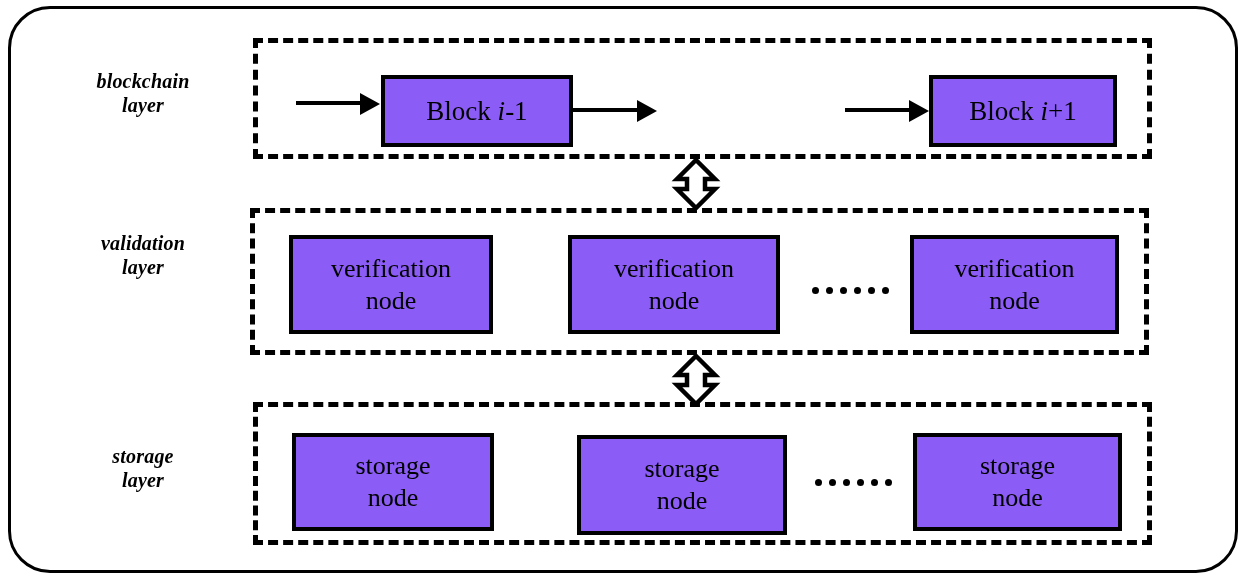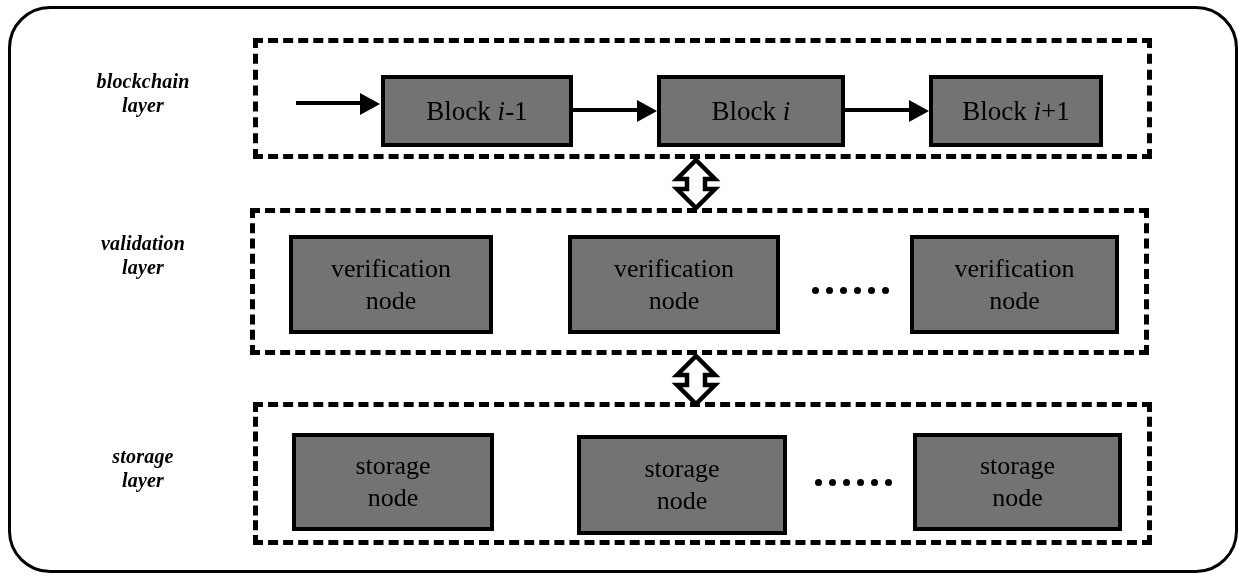--- a/index.html
+++ b/index.html
@@ -52,21 +52,21 @@
     letter-spacing: 0.2px;
     white-space: pre-line;
     font-family: "Liberation Serif", "DejaVu Serif", serif;
   }
 
   
   .node-box {
     position: absolute;
     box-sizing: border-box;
     border: 4.5px solid #000000;
-    background: #737373;
+    background: #8b5cf6;
     display: flex;
     align-items: center;
     justify-content: center;
     text-align: center;
     font-size: 26px;
     line-height: 1.22;
     color: #000000;
     white-space: pre-line;
     font-family: "Liberation Serif", "DejaVu Serif", serif;
   }
@@ -140,30 +140,27 @@
 
     <div class="node-box block" style="left:123px; top:32px; width:192px; height:72px;">
       <span><span>Block </span><span class="ital">i</span><span>-1</span></span>
     </div>
 
     <div class="h-arrow" style="left:315px; top:57px; width:84px;">
       <div class="shaft" style="width:66px;"></div>
       <div class="head" style="left:64px;"></div>
     </div>
 
-    <div class="node-box block" style="left:399px; top:32px; width:188px; height:72px;">
-      <span><span>Block </span><span class="ital">i</span><span></span></span>
-    </div>
 
     <div class="h-arrow" style="left:587px; top:57px; width:84px;">
       <div class="shaft" style="width:66px;"></div>
       <div class="head" style="left:64px;"></div>
     </div>
 
-    <div class="node-box block" style="left:671px; top:32px; width:174px; height:72px;text-align:center;">
+    <div class="node-box block" style="left:671px; top:32px; width:188px; height:72px;text-align:center;">
       <span><span>Block </span><span class="ital">i</span><span>+1</span></span>
     </div>
   </div>
 
   <div class="dbl-arrow" style="left:670px; top:158px;">
     <svg width="52" height="52" viewBox="0 0 52 52" xmlns="http://www.w3.org/2000/svg">
       <polygon points="26,2 45,21 35,21 35,31 45,31 26,50 7,31 17,31 17,21 7,21" fill="#ffffff" stroke="#000000" stroke-width="4.5" stroke-linejoin="miter"></polygon>
     </svg>
   </div>
 

